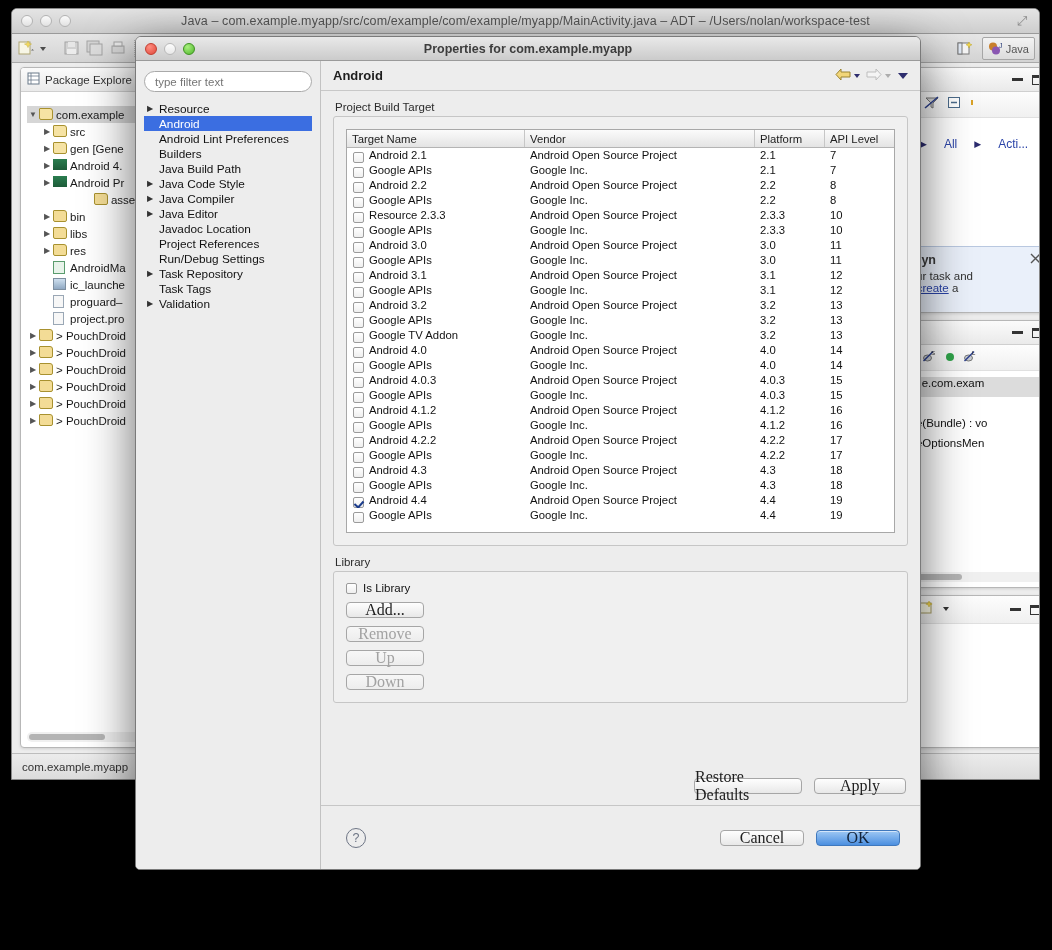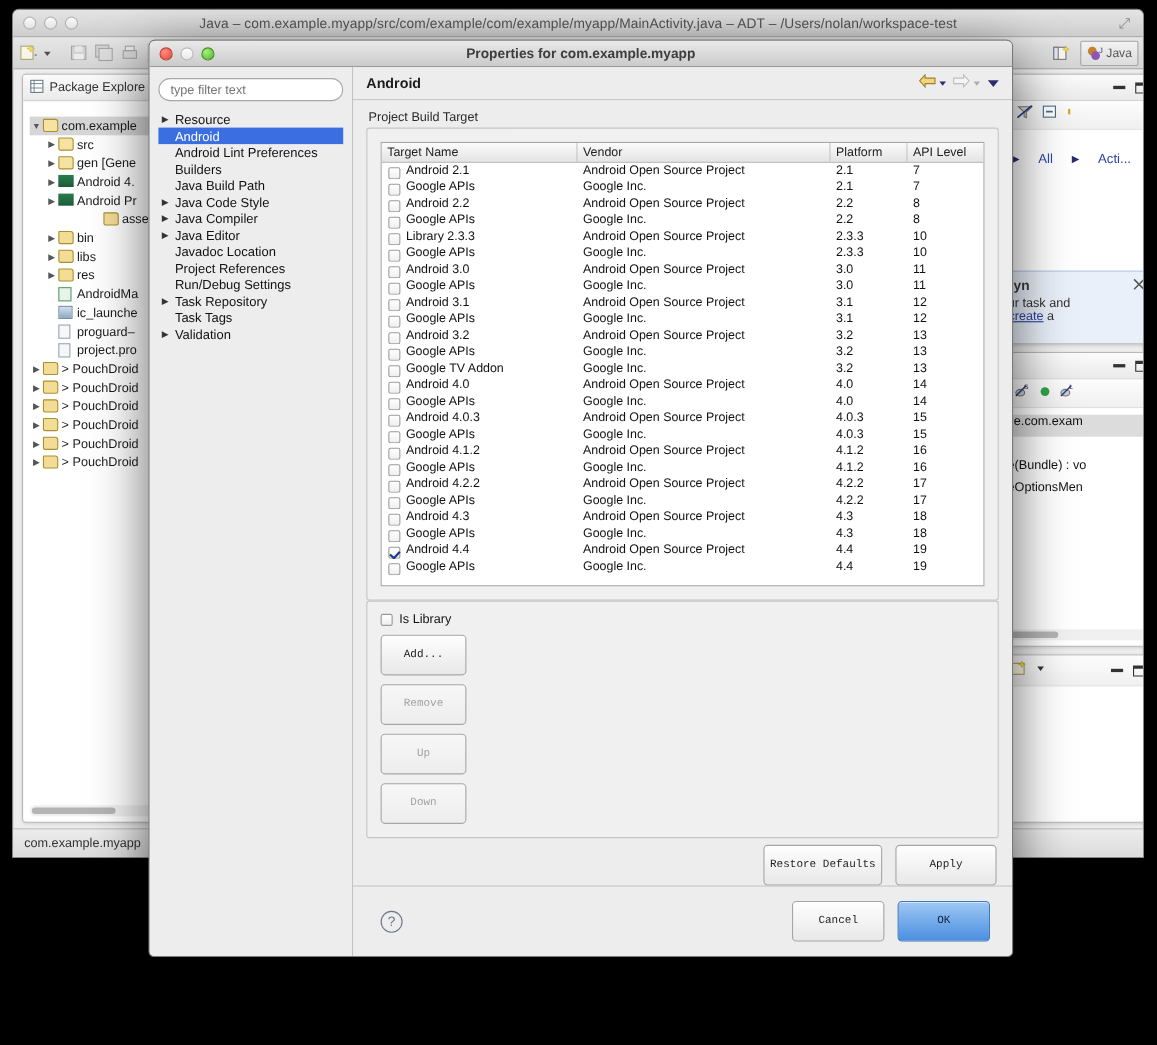--- a/index.html
+++ b/index.html
@@ -219,25 +219,25 @@
   .lib-head { display:flex; height:18px; background:linear-gradient(#fbfbfb,#e4e4e4);
               border-bottom:1px solid #b4b4b4;}
   .lib-head div { font-size:11.3px; color:#222; line-height:18px; padding-left:5px;
                   border-right:1px solid #c6c6c6; white-space:nowrap;}
   .lc1{width:228px;} .lc2{flex:1;border-right:none !important;}
   .lib-item { display:flex; height:18px; align-items:center; font-size:11.3px; color:#111;}
   .lib-item .lc1 { display:flex; align-items:center; gap:5px; padding-left:6px;}
   .chk-green { color:#1f9e34; font-size:13px; line-height:13px; font-weight:bold; }
   .lib-btns { width:78px; display:flex; flex-direction:column; gap:8px; }
   .btn {
-    height:37px; border:1px solid #a6a6a6; border-radius:4px;
+    height:16px; border:1px solid #a6a6a6; border-radius:4px;
     background:linear-gradient(#fefefe,#e8e8e8);
-    font-size:10px; color:#1d1d1d; cursor:default;
+    font-size:16px; color:#1d1d1d; cursor:default;
     display:flex; align-items:center; justify-content:center;
-    font-family:Liberation Mono, monospace;
+    font-family:Liberation Serif, serif;
   }
   .btn.disabled { color:#a2a2a2; background:linear-gradient(#f7f7f7,#ededed); }
   .btn.default {
     background:linear-gradient(#9ec8f4,#4b8fe0); border-color:#3f78bd; color:#12233a;
     box-shadow: inset 0 1px 0 rgba(255,255,255,.55);
   }
 
   .dlg-footer1 { position:absolute; left:0; right:0; bottom:64px; height:38px;
                  display:flex; align-items:center; justify-content:flex-end;
                  gap:12px; padding-right:14px; }
@@ -791,21 +791,21 @@
                     <span class="cbx"></span>
                     <span>Google APIs</span>
                   </div>
                   <div class="c2">Google Inc.</div>
                   <div class="c3">2.2</div>
                   <div class="c4">8</div>
                 </div>
                 <div class="tbl-row">
                   <div class="c1">
                     <span class="cbx"></span>
-                    <span>Library 2.3.3</span>
+                    <span>Resource 2.3.3</span>
                   </div>
                   <div class="c2">Android Open Source Project</div>
                   <div class="c3">2.3.3</div>
                   <div class="c4">10</div>
                 </div>
                 <div class="tbl-row">
                   <div class="c1">
                     <span class="cbx"></span>
                     <span>Google APIs</span>
                   </div>
@@ -981,20 +981,21 @@
                     <span>Google APIs</span>
                   </div>
                   <div class="c2">Google Inc.</div>
                   <div class="c3">4.4</div>
                   <div class="c4">19</div>
                 </div>
               </div>
           </div>
         </div>
 
+        <div class="grp-label">Library</div>
         <div class="grp-box">
           <div class="lib-inner">
             <div class="islib">
               <span class="cbx"></span>
               <span>Is Library</span>
             </div>
             <div class="lib-row">
               <div class="lib-btns" id="lib-btns">
                   <div class="btn">Add...</div>
                   <div class="btn disabled">Remove</div>

